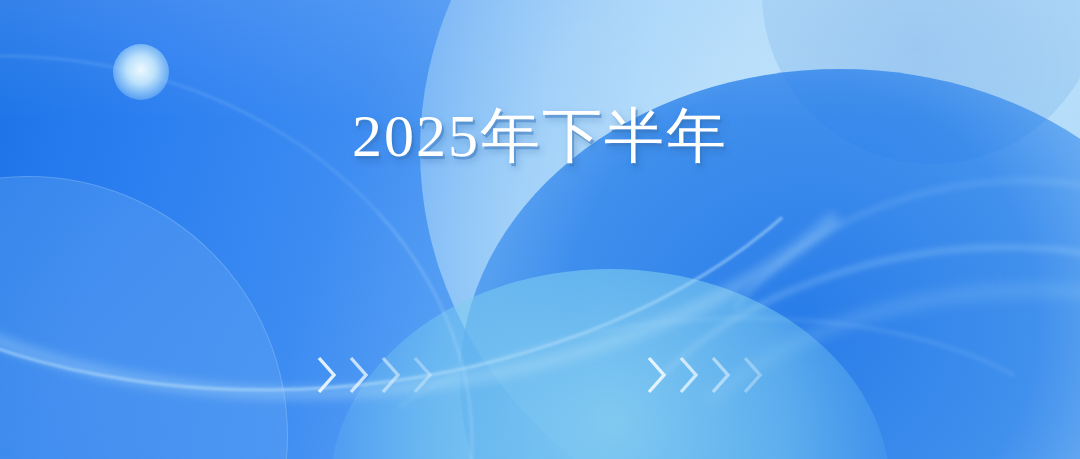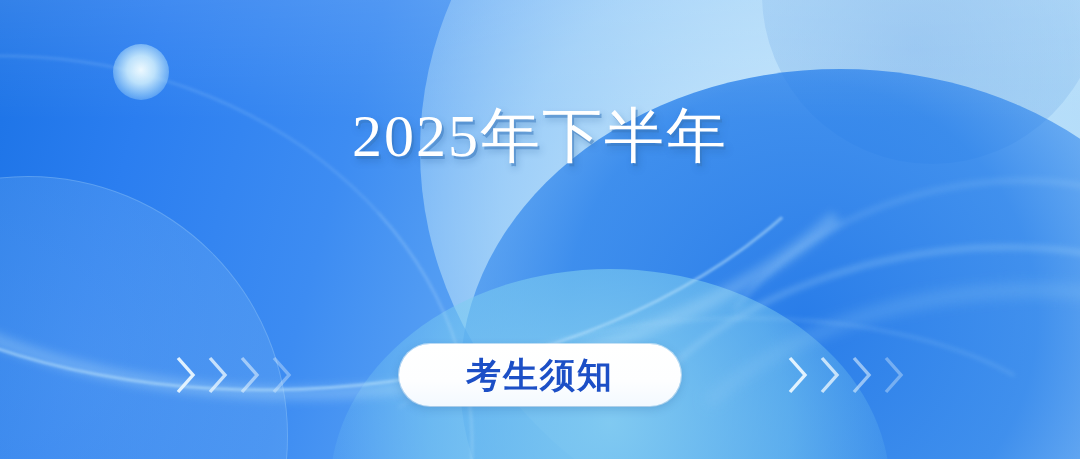--- a/index.html
+++ b/index.html
@@ -379,23 +379,20 @@
               <path d="M5 5 L20 22 L5 39"></path>
             </svg>
         </span>
         <span class="chev">
           <svg width="26" height="44" viewBox="0 0 26 44">
               <path d="M5 5 L20 22 L5 39"></path>
             </svg>
         </span>
       </div>
 
-      <div class="pill">
-        <span class="pill-label">考生须知</span>
-      </div>
 
       <div class="chevrons chevrons-right">
         <span class="chev">
           <svg width="26" height="44" viewBox="0 0 26 44">
               <path d="M5 5 L20 22 L5 39"></path>
             </svg>
         </span>
         <span class="chev">
           <svg width="26" height="44" viewBox="0 0 26 44">
               <path d="M5 5 L20 22 L5 39"></path>

